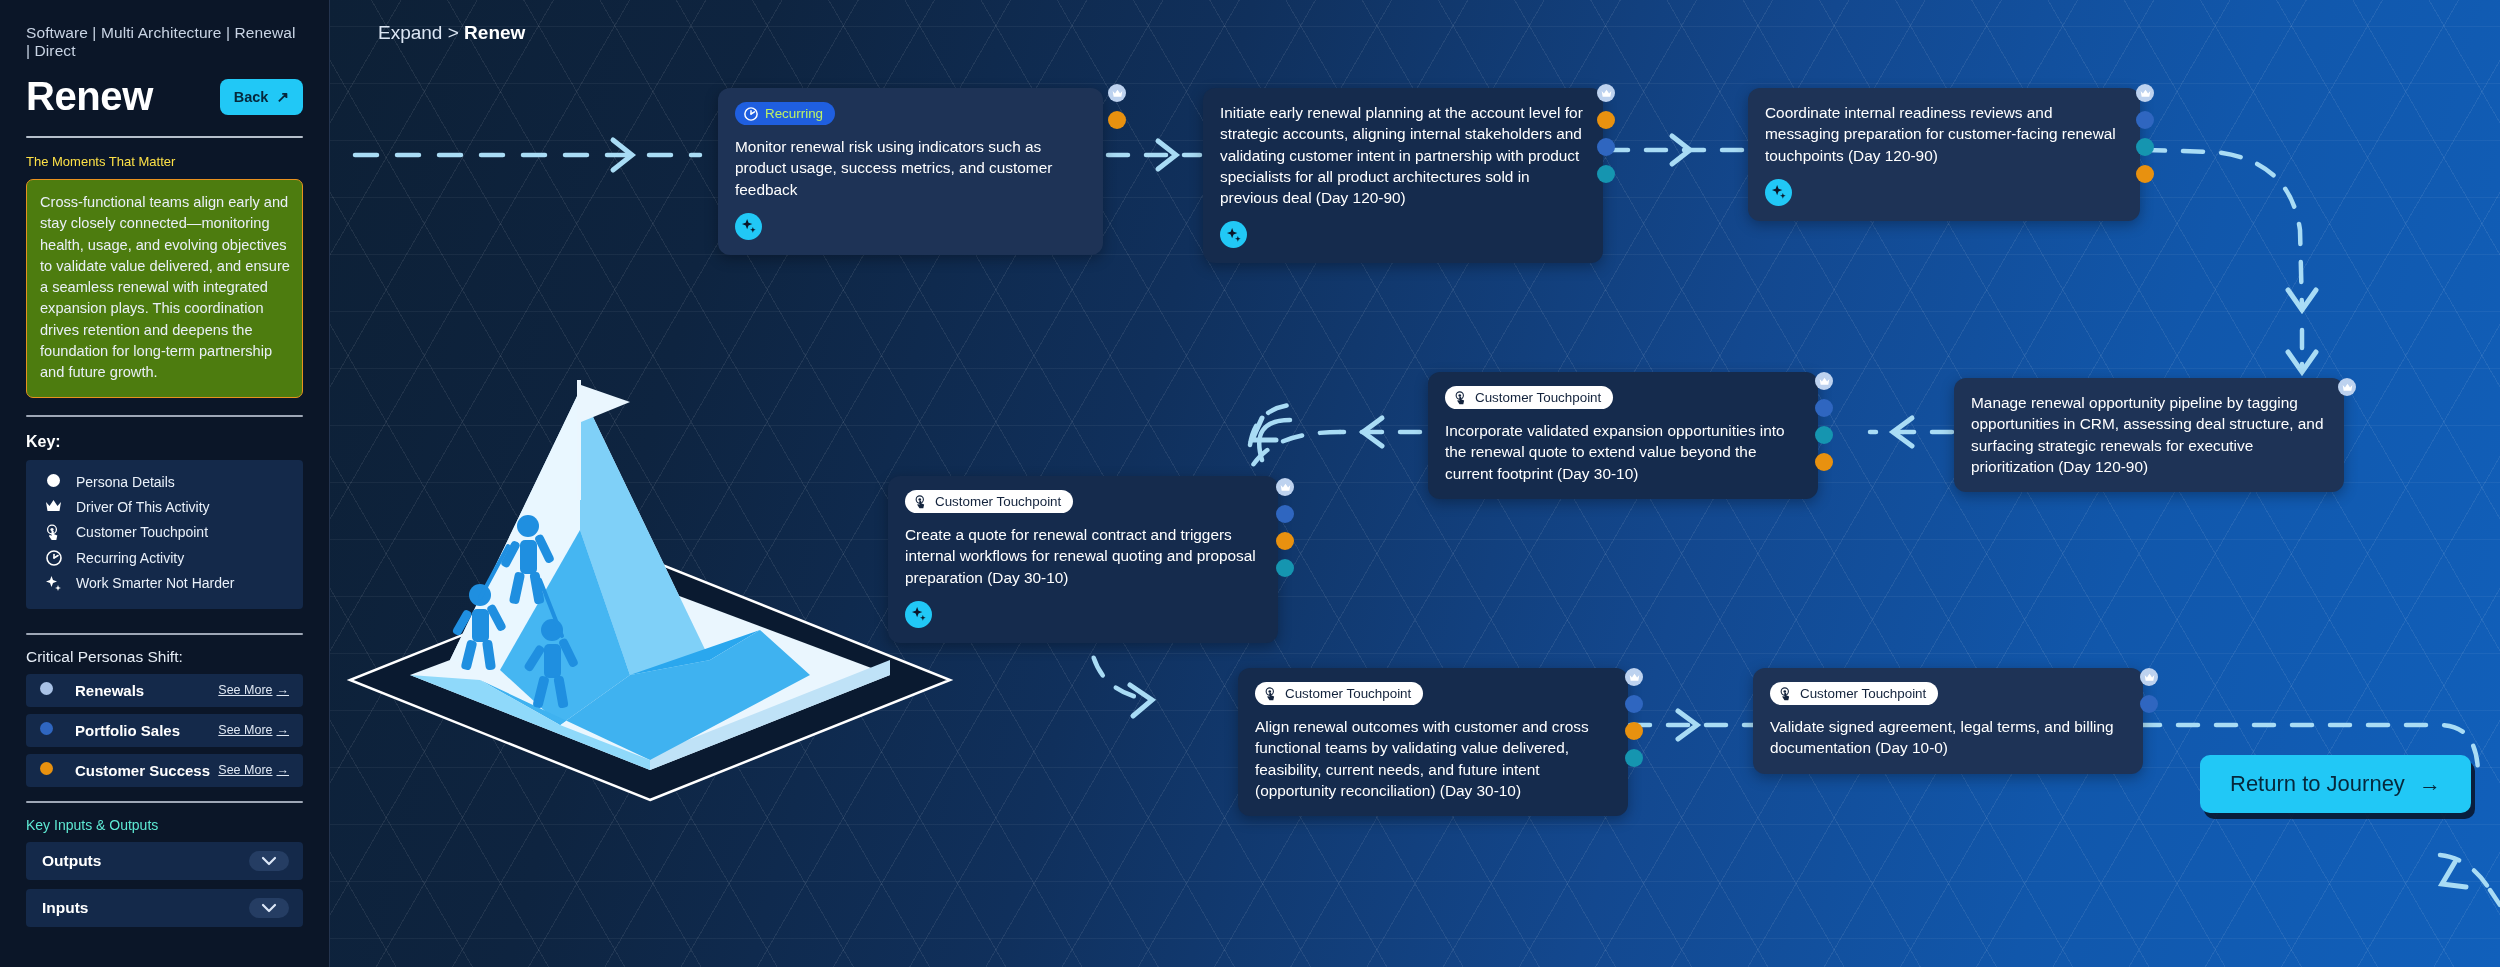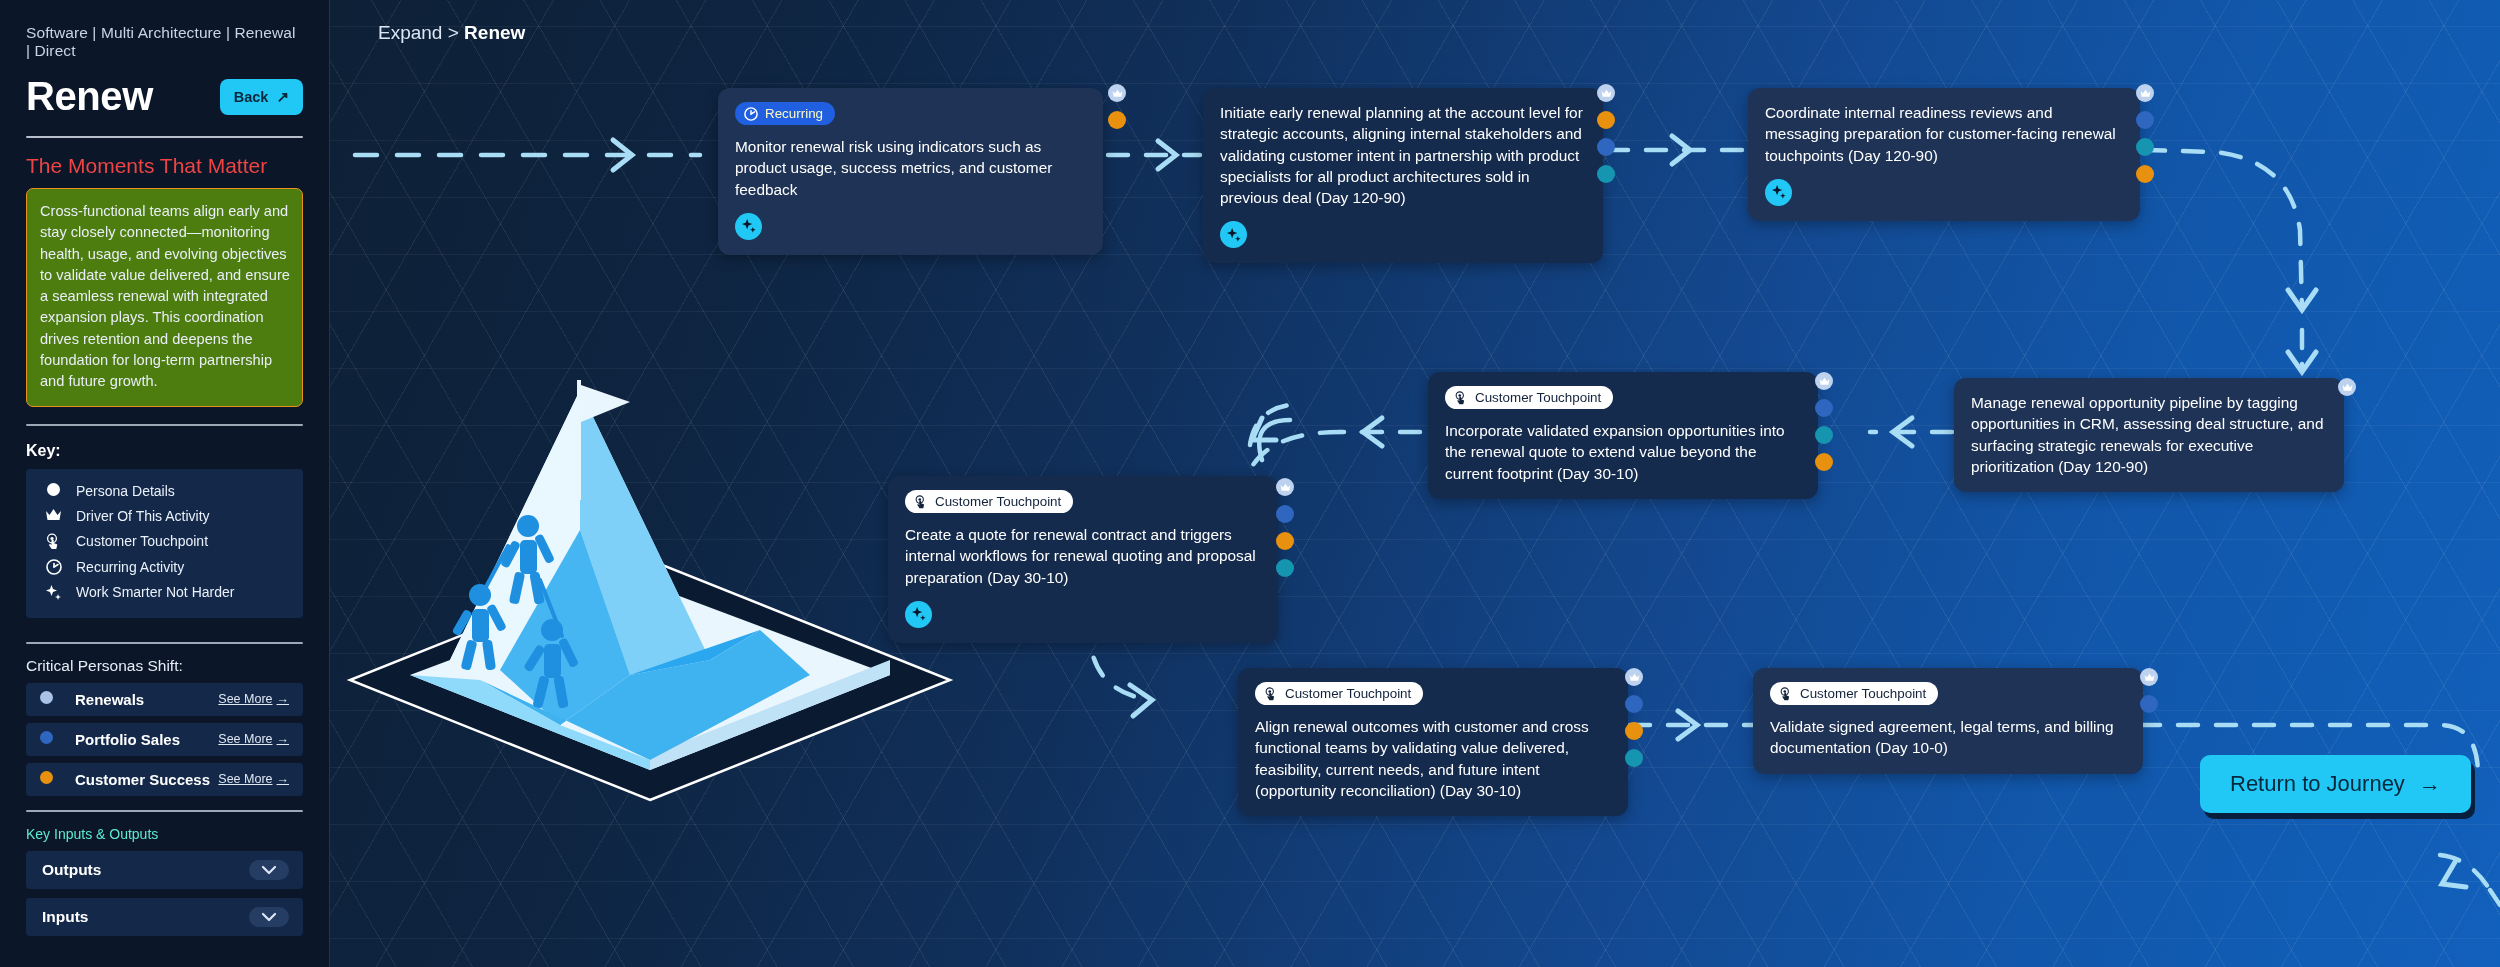--- a/index.html
+++ b/index.html
@@ -52,21 +52,21 @@
     background: #21c8f6; color: #06283c;
     border: none; border-radius: 8px;
     font-size: 14.5px; font-weight: 700;
     padding: 9px 14px; cursor: pointer;
     display: flex; align-items: center; gap: 8px;
     font-family: "Liberation Sans", sans-serif;
   }
   .back-btn .arr { font-size: 15px; font-weight: 700; }
   .hr { height: 2px; background: #d5dde8; opacity: .85; margin: 17px 0 16px 0; border-radius: 2px; }
   .hr.thin { height: 2px; background: #c3ccd9; opacity: .8; }
-  .sec-label { font-size: 21px; color: #ef4444; margin-bottom: 10px; }
+  .sec-label { font-size: 13px; color: #fde047; margin-bottom: 10px; }
   .moments-box {
     border: 1.6px solid #e8911f; border-radius: 7px;
     background: #4d7c0f;
     padding: 12px 12px 13px 13px;
     font-size: 14.6px; line-height: 1.46; color: #e9eff7;
   }
   .key-head { font-size: 16px; font-weight: 700; color: #ffffff; margin-bottom: 9px; }
   .key-box { background: #14294a; border-radius: 4px; padding: 10px 0 12px 0; }
   .key-item {
     display: flex; align-items: flex-start; gap: 13px;
@@ -119,21 +119,21 @@
     padding: 14px 17px 15px 17px;
     box-shadow: 0 4px 14px rgba(0,0,0,.30);
   }
   .card.dk { background: #152b4d; }
   .card-text { font-size: 15.4px; line-height: 1.38; color: #ffffff; }
   .badge {
     display: inline-flex; align-items: center; gap: 7px;
     border-radius: 20px; font-size: 13.4px;
     padding: 4px 12px 4px 9px; margin-bottom: 11px;
   }
-  .badge.recurring { background: #1f5fe0; color: #fef9c3; }
+  .badge.recurring { background: #1f5fe0; color: #bef264; }
   .badge.touch { background: #ffffff; color: #13233c; }
   .spark {
     width: 27px; height: 27px; border-radius: 50%;
     background: #21c8f6; margin-top: 13px;
     display: flex; align-items: center; justify-content: center;
   }
   .dots { position: absolute; display: flex; flex-direction: column; gap: 9px; z-index: 6; }
   .mdot { width: 18px; height: 18px; border-radius: 50%; }
   .mdot.crown {
     background: #bdd2ef; display: flex; align-items: center; justify-content: center;

